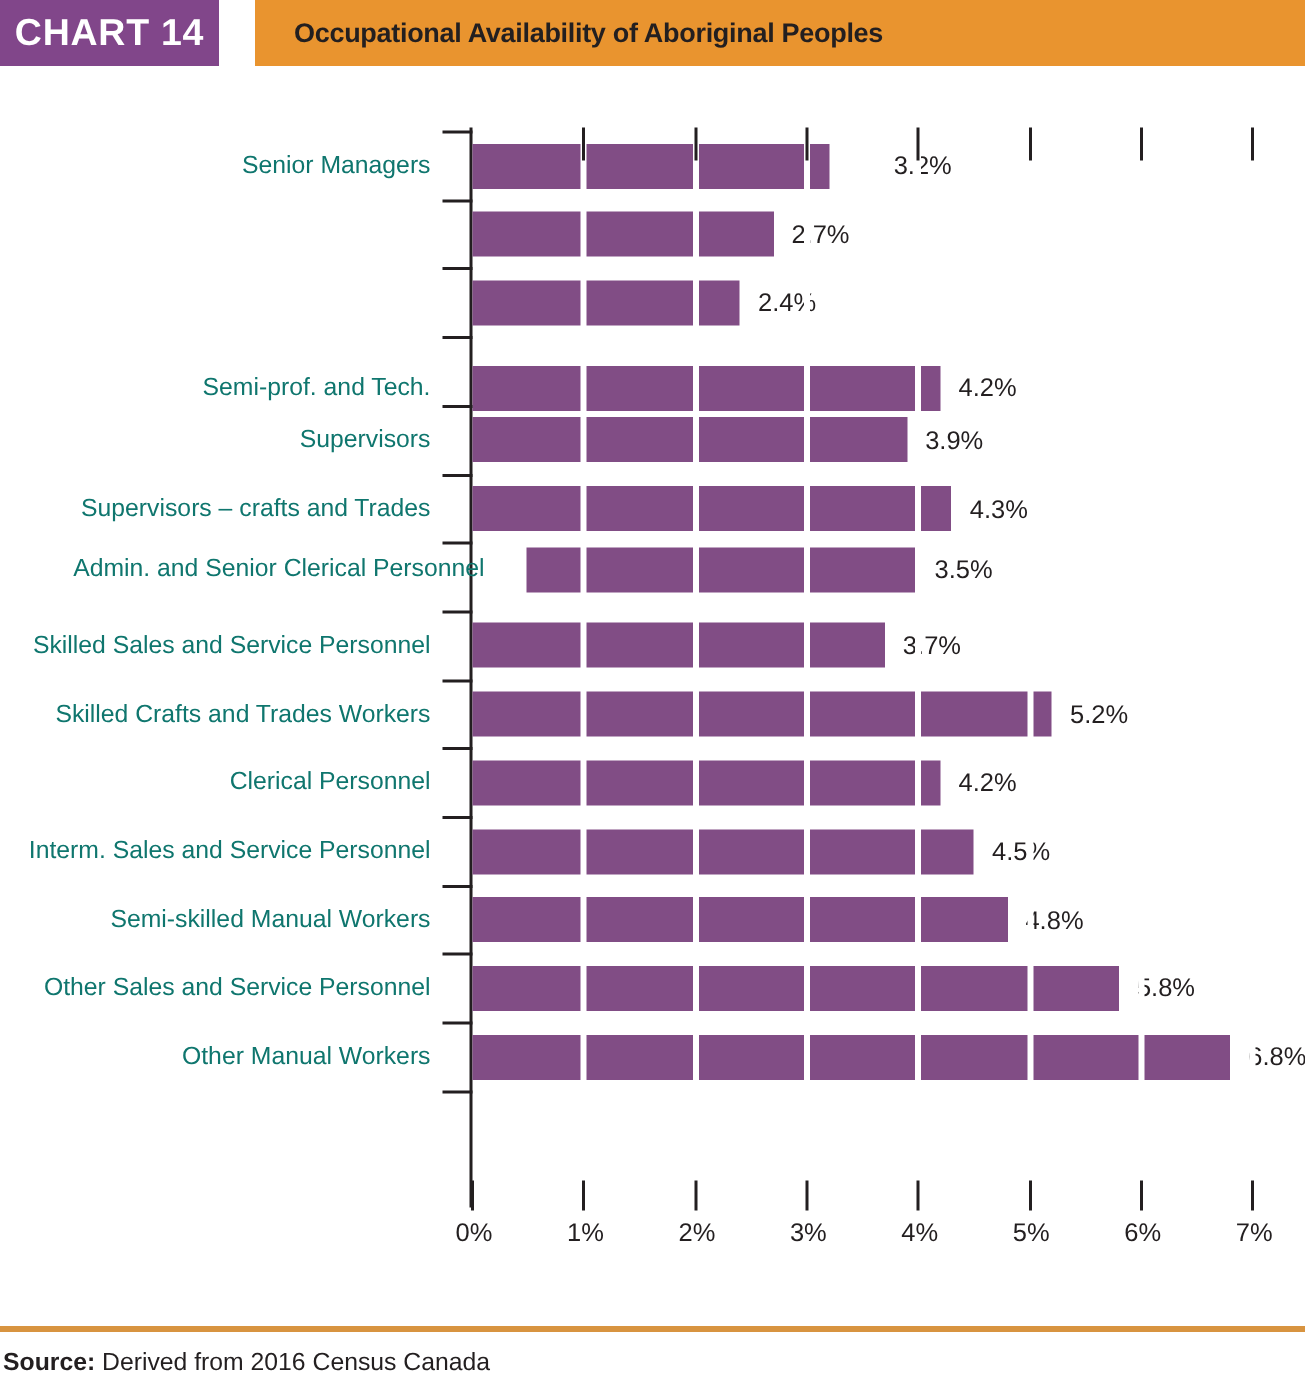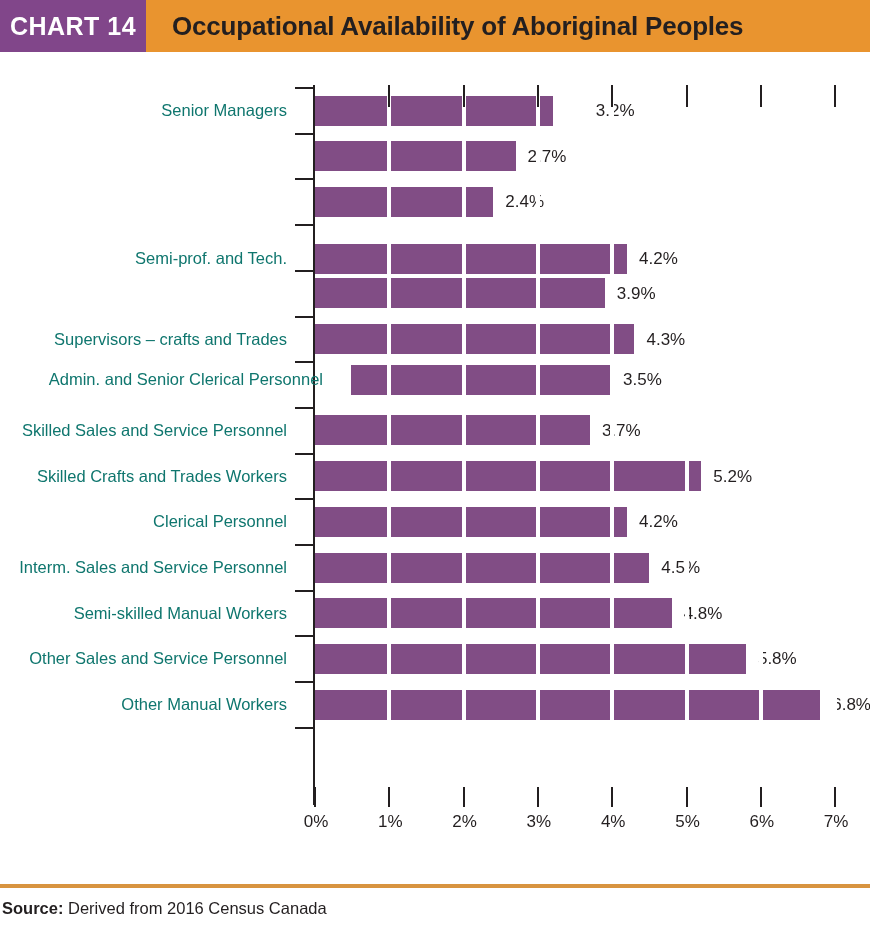--- a/index.html
+++ b/index.html
@@ -12,23 +12,24 @@
     font-family: "Liberation Sans", sans-serif;
     color: #231f20;
     overflow: hidden;
     position: relative;
   }
 
   
   #header {
     position: absolute;
     left: 0; top: 0;
-    width: 870px; height: 52px;
+    width: 870px; height: 44px;
     display: flex;
     align-items: stretch;
+    gap: 24px;
   }
   #chart-badge {
     width: 146px;
     background: #81468a;
     display: flex;
     align-items: center;
     justify-content: center;
     color: #ffffff;
     font-weight: bold;
     font-size: 25px;
@@ -36,21 +37,21 @@
     font-family: "Liberation Sans", sans-serif;
   }
   #header-title-bar {
     flex: 1 1 auto;
     background: #e9942f;
     display: flex;
     align-items: center;
     padding-left: 26px;
   }
   #header-title {
-    font-size: 26px;
+    font-size: 18px;
     font-weight: bold;
     color: #231f20;
     letter-spacing: -0.2px;
     white-space: nowrap;
   }
 
   
   #plot {
     position: absolute;
     left: 0; top: 52px;
@@ -191,20 +192,21 @@
       <div class="row" style="top: 127.4px;">
         <div class="bar" style="width: 178.32px; background: rgb(129, 77, 133);"></div>
         <div class="bar-value" style="left: 505.32px;">2.4%</div>
       </div>
       <div class="row" style="top: 184px;">
         <div class="row-label">Semi-prof. and Tech.</div>
         <div class="bar" style="width: 312.06px; background: rgb(129, 77, 133);"></div>
         <div class="bar-value" style="left: 639.06px;">4.2%</div>
       </div>
       <div class="row" style="top: 218.8px;">
+        <div class="row-label">Supervisors</div>
         <div class="bar" style="width: 289.77px; background: rgb(129, 77, 133);"></div>
         <div class="bar-value" style="left: 616.77px;">3.9%</div>
       </div>
       <div class="row" style="top: 264.5px;">
         <div class="row-label">Supervisors – crafts and Trades</div>
         <div class="bar" style="width: 319.49px; background: rgb(129, 77, 133);"></div>
         <div class="bar-value" style="left: 646.49px;">4.3%</div>
       </div>
       <div class="row" style="top: 305px; margin-left: 36px;">
         <div class="row-label">Admin. and Senior Clerical Personnel</div>

